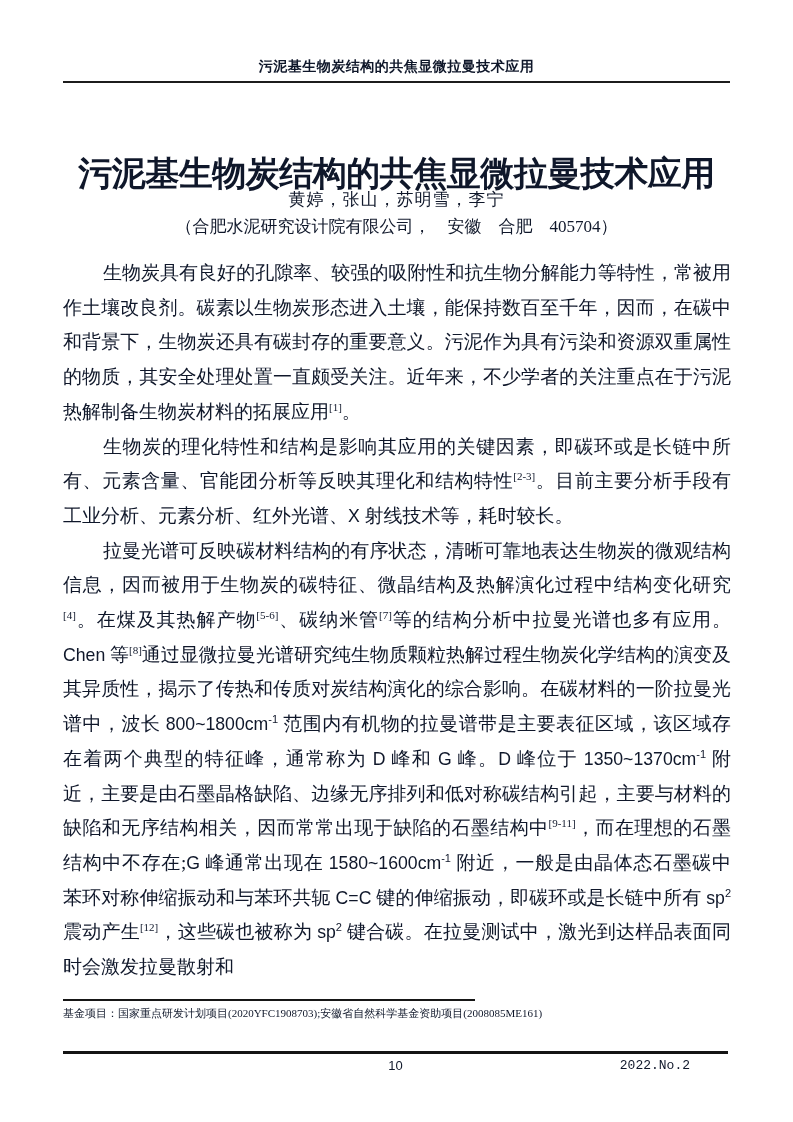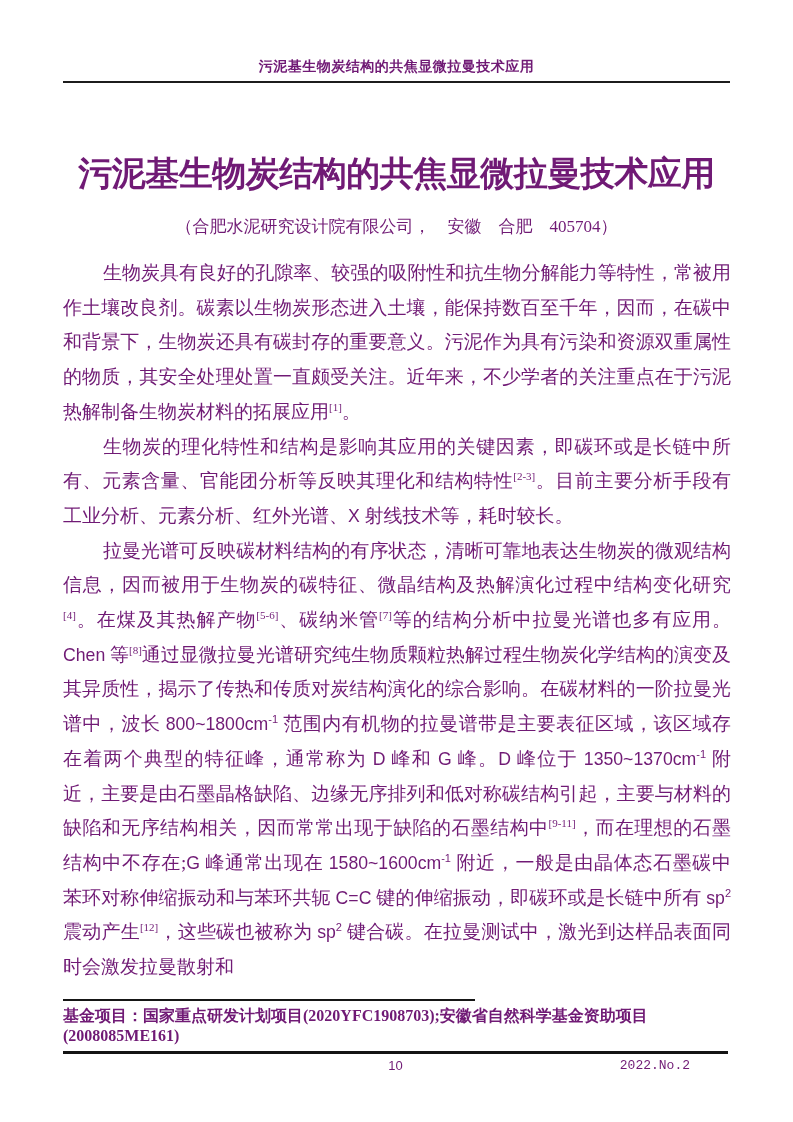--- a/index.html
+++ b/index.html
@@ -2,21 +2,21 @@
 <html lang="zh"><head>
 <meta charset="utf-8">
 <style>
   html, body { margin: 0; padding: 0; background: #ffffff; }
   .page {
     position: relative;
     width: 793px;
     height: 1122px;
     margin: 0 auto;
     background: #ffffff;
-    color: #701a75;
+    color: #0f172a;
     font-family: "Liberation Serif", "DejaVu Serif", serif;
     overflow: hidden;
   }
   .running-head {
     position: absolute;
     top: 58px; left: 63px; width: 667px;
     text-align: center;
     font-size: 14px;
     font-weight: bold;
     letter-spacing: 0.5px;
@@ -70,22 +70,22 @@
     font-size: 0.93em;
   }
   .footnote-rule {
     position: absolute;
     top: 999px; left: 63px; width: 412px; height: 2px;
     background: #161616;
   }
   .footnote-text {
     position: absolute;
     top: 1006px; left: 63px; width: 668px;
-    font-size: 16px;
-    font-weight: bold;
+    font-size: 11px;
+    font-weight: normal;
     letter-spacing: 0px;
   }
   .footer-rule {
     position: absolute;
     top: 1051px; left: 63px; width: 665px; height: 2.5px;
     background: #141414;
   }
   .page-number {
     position: absolute;
     top: 1058px; left: 63px; width: 665px;
@@ -104,20 +104,21 @@
 <body>
 
 <div class="page">
 
   <div class="running-head">污泥基生物炭结构的共焦显微拉曼技术应用</div>
 
   <div class="header-rule"></div>
 
   <h1 class="main-title">污泥基生物炭结构的共焦显微拉曼技术应用</h1>
 
+  <div class="authors">黄婷，张山，苏明雪，李宁</div>
 
   <div class="affiliation">（合肥水泥研究设计院有限公司，　安徽　合肥　405704）</div>
 
   <div class="body-text">
     <p><span>生物炭具有良好的孔隙率、较强的吸附性和抗生物分解能力等特性，常被用作土壤改良剂。碳素以生物炭形态进入土壤，能保持数百至千年，因而，在碳中和背景下，生物炭还具有碳封存的重要意义。污泥作为具有污染和资源双重属性的物质，其安全处理处置一直颇受关注。近年来，不少学者的关注重点在于污泥热解制备生物炭材料的拓展应用</span><sup>[1]</sup><span>。</span></p>
     <p><span>生物炭的理化特性和结构是影响其应用的关键因素，即碳环或是长链中所有、元素含量、官能团分析等反映其理化和结构特性</span><sup>[2-3]</sup><span>。目前主要分析手段有工业分析、元素分析、红外光谱、</span><span class="latin">X</span><span> 射线技术等，耗时较长。</span></p>
     <p><span>拉曼光谱可反映碳材料结构的有序状态，清晰可靠地表达生物炭的微观结构信息，因而被用于生物炭的碳特征、微晶结构及热解演化过程中结构变化研究</span><sup>[4]</sup><span>。在煤及其热解产物</span><sup>[5-6]</sup><span>、碳纳米管</span><sup>[7]</sup><span>等的结构分析中拉曼光谱也多有应用。</span><span class="latin">Chen</span><span> 等</span><sup>[8]</sup><span>通过显微拉曼光谱研究纯生物质颗粒热解过程生物炭化学结构的演变及其异质性，揭示了传热和传质对炭结构演化的综合影响。在碳材料的一阶拉曼光谱中，波长 </span><span class="latin">800~1800cm</span><sup class="latin">-1</sup><span> 范围内有机物的拉曼谱带是主要表征区域，该区域存在着两个典型的特征峰，通常称为 </span><span class="latin">D</span><span> 峰和 </span><span class="latin">G</span><span> 峰。</span><span class="latin">D</span><span> 峰位于 </span><span class="latin">1350~1370cm</span><sup class="latin">-1</sup><span> 附近，主要是由石墨晶格缺陷、边缘无序排列和低对称碳结构引起，主要与材料的缺陷和无序结构相关，因而常常出现于缺陷的石墨结构中</span><sup>[9-11]</sup><span>，而在理想的石墨结构中不存在;</span><span class="latin">G</span><span> 峰通常出现在 </span><span class="latin">1580~1600cm</span><sup class="latin">-1</sup><span> 附近，一般是由晶体态石墨碳中苯环对称伸缩振动和与苯环共轭 </span><span class="latin">C=C</span><span> 键的伸缩振动，即碳环或是长链中所有 </span><span class="latin">sp</span><sup class="latin">2</sup><span> 震动产生</span><sup>[12]</sup><span>，这些碳也被称为 </span><span class="latin">sp</span><sup class="latin">2</sup><span> 键合碳。在拉曼测试中，激光到达样品表面同时会激发拉曼散射和</span></p>
   </div>
 
   <div class="footnote-rule"></div>

